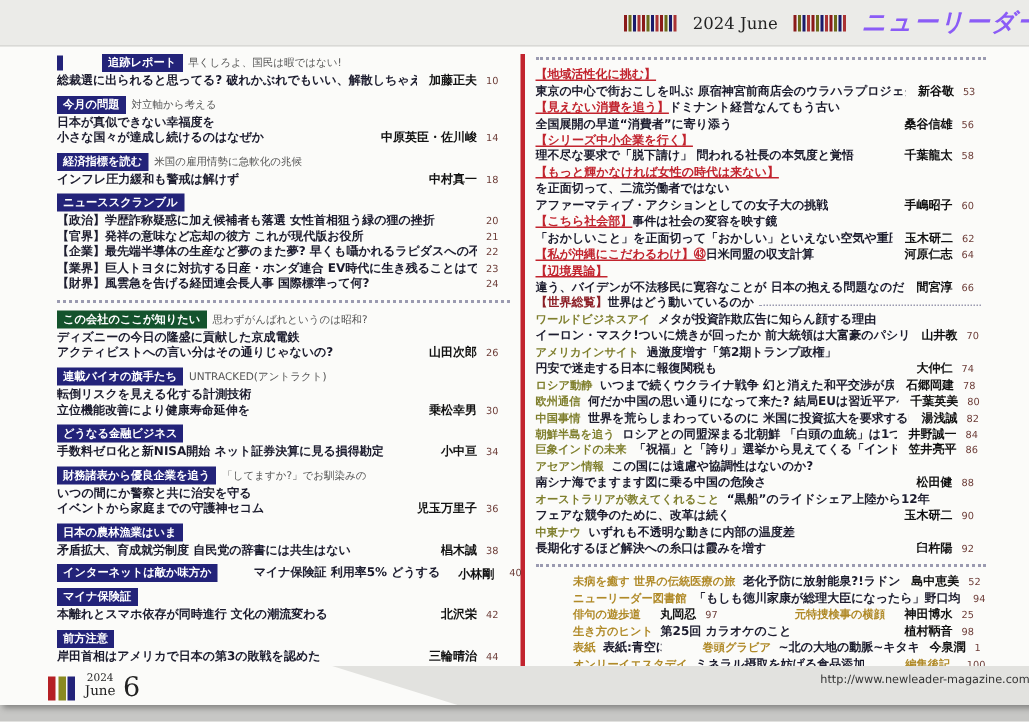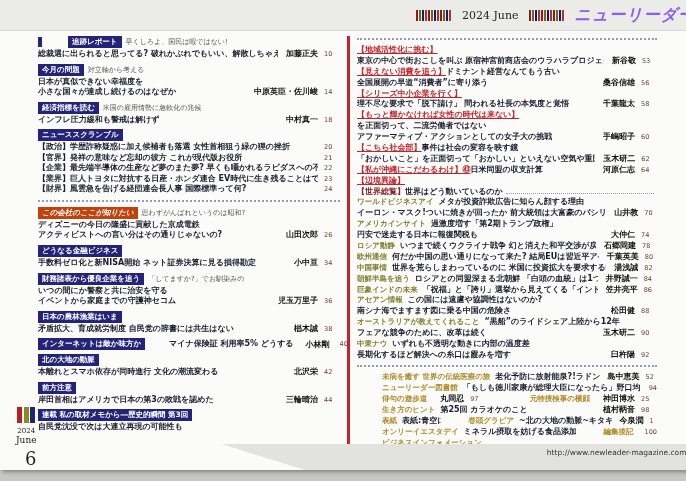--- a/index.html
+++ b/index.html
@@ -28,21 +28,21 @@
   
   .left-col{position:absolute;left:38px;top:36px;width:302px;}
   .right-col{position:absolute;left:357px;top:33px;width:300px;}
   .red-rule{position:absolute;left:347px;top:36px;width:3px;height:410px;background:#c2242e;}
   
   .sec{margin-bottom:4px;}
   .sec-head{display:flex;align-items:center;gap:4px;margin-bottom:1px;}
   .accent-bar{width:4px;height:10px;background:#232379;display:inline-block;margin-right:22px;}
   .lbl{color:#fff;font-size:7.5px;font-weight:bold;padding:1px 4px;white-space:nowrap;}
   .lbl.navy{background:#232379;}
-  .lbl.red{background:#c2410c;font-style:italic;}
+  .lbl.red{background:#14532d;}
   .sub{font-size:7px;color:#555;white-space:nowrap;}
   .item-line{font-size:8px;font-weight:bold;color:#1c1c2e;line-height:1.32;white-space:nowrap;}
   .item-row{display:flex;align-items:baseline;line-height:1.32;}
   .item-row .t{font-size:8px;font-weight:bold;color:#1c1c2e;flex:1;white-space:nowrap;overflow:hidden;}
   .auth{font-size:8px;font-weight:bold;color:#111;white-space:nowrap;margin-left:8px;}
   .pg{font-size:6.5px;color:#6b3b36;width:16px;text-align:left;margin-left:6px;}
   .dotline{border-bottom:2px dotted #9a9ab0;margin:4px 0 5px 0;height:1px;}
   
   .rrow{display:flex;align-items:baseline;line-height:1.30;margin-bottom:.5px;}
   .rrow .grow{flex:1;}
@@ -50,21 +50,21 @@
   .maroonhead{font-size:8px;font-weight:bold;color:#8c1f26;white-space:nowrap;}
   .olab{font-size:7.5px;font-weight:bold;color:#7f7f2d;white-space:nowrap;margin-right:5px;}
   .glab{font-size:7.5px;font-weight:bold;color:#b08a28;white-space:nowrap;margin-right:5px;margin-left:25px;}
   .rtitle{font-size:8px;font-weight:bold;color:#1c1c2e;white-space:nowrap;overflow:hidden;}
   .leader{flex:1;border-bottom:1.5px dotted #9a9ab0;margin:0 3px 2px 3px;min-width:8px;}
   .rdots{border-bottom:2px dotted #9a9ab0;height:1px;margin:4px 0 5px 0;}
   
   .footer-band{position:absolute;left:0;bottom:0;right:0;height:26px;background:#e2e2df;}
   .footer-wedge{position:absolute;left:0;bottom:0;width:310px;height:28px;background:#fbfbf9;
     clip-path:polygon(0 0,215px 0,305px 100%,0 100%);}
-  .footer-logo{position:absolute;left:16px;bottom:3px;display:flex;align-items:flex-end;gap:5px;flex-direction:column;}
+  .footer-logo{position:absolute;left:32px;bottom:3px;display:flex;align-items:flex-end;gap:5px;}
   .flag{display:flex;}
   .flag i{width:5px;height:16px;display:inline-block;margin-right:1.5px;}
   .fy{font-family:"DejaVu Serif","Liberation Serif",serif;font-size:7px;color:#222;text-align:center;line-height:1.1;}
   .fy .mon{font-size:9px;}
   .fnum{font-family:"DejaVu Serif","Liberation Serif",serif;font-size:18px;color:#222;line-height:.9;}
   .url{position:absolute;right:22px;top:448px;font-size:7.5px;color:#333;}
 </style>
 </head>
 <body>
 
@@ -173,20 +173,32 @@
         </div>
         <div class="item-line">ディズニーの今日の隆盛に貢献した京成電鉄</div>
         <div class="item-row">
           <span class="t">アクティビストへの言い分はその通りじゃないの?</span>
           <span class="auth">山田次郎</span>
           <span class="pg">26</span>
         </div>
       </div>
       <div class="sec">
         <div class="sec-head">
+          <span class="lbl navy">連載バイオの旗手たち</span>
+          <span class="sub">UNTRACKED(アントラクト)</span>
+        </div>
+        <div class="item-line">転倒リスクを見える化する計測技術</div>
+        <div class="item-row">
+          <span class="t">立位機能改善により健康寿命延伸を</span>
+          <span class="auth">乗松幸男</span>
+          <span class="pg">30</span>
+        </div>
+      </div>
+      <div class="sec">
+        <div class="sec-head">
           <span class="lbl navy">どうなる金融ビジネス</span>
         </div>
         <div class="item-row">
           <span class="t">手数料ゼロ化と新NISA開始 ネット証券決算に見る損得勘定</span>
           <span class="auth">小中亘</span>
           <span class="pg">34</span>
         </div>
       </div>
       <div class="sec">
         <div class="sec-head">
@@ -213,21 +225,21 @@
       <div class="sec">
         <div class="sec-head">
           <span class="lbl navy">インターネットは敵か味方か</span>
           <span class="t item-line" style="flex: 1 1 0%; margin-left: 20px;">マイナ保険証 利用率5% どうする</span>
           <span class="auth">小林剛</span>
           <span class="pg">40</span>
         </div>
       </div>
       <div class="sec">
         <div class="sec-head">
-          <span class="lbl navy">北の大地の動脈</span>
+          <span class="lbl navy">マイナ保険証</span>
         </div>
         <div class="item-row">
           <span class="t">本離れとスマホ依存が同時進行 文化の潮流変わる</span>
           <span class="auth">北沢栄</span>
           <span class="pg">42</span>
         </div>
       </div>
       <div class="sec">
         <div class="sec-head">
           <span class="lbl navy">前方注意</span>
@@ -306,20 +318,26 @@
       <div class="rrow">
         <span class="redhead">【私が沖縄にこだわるわけ】㊸</span>
         <span class="rtitle">日米同盟の収支計算</span>
         <span class="grow"></span>
         <span class="auth">河原仁志</span>
         <span class="pg">64</span>
       </div>
       <div class="rrow">
         <span class="redhead">【辺境異論】</span>
         <span class="grow"></span>
+      </div>
+      <div class="rrow">
+        <span class="rtitle">違う、バイデンが不法移民に寛容なことが 日本の抱える問題なのだ</span>
+        <span class="grow"></span>
+        <span class="auth">間宮淳</span>
+        <span class="pg">66</span>
       </div>
       <div class="rrow">
         <span class="maroonhead">【世界総覧】</span>
         <span class="rtitle">世界はどう動いているのか</span>
         <span class="leader"></span>
       </div>
       <div class="rrow">
         <span class="olab">ワールドビジネスアイ</span>
         <span class="rtitle">メタが投資詐欺広告に知らん顔する理由</span>
         <span class="grow"></span>

